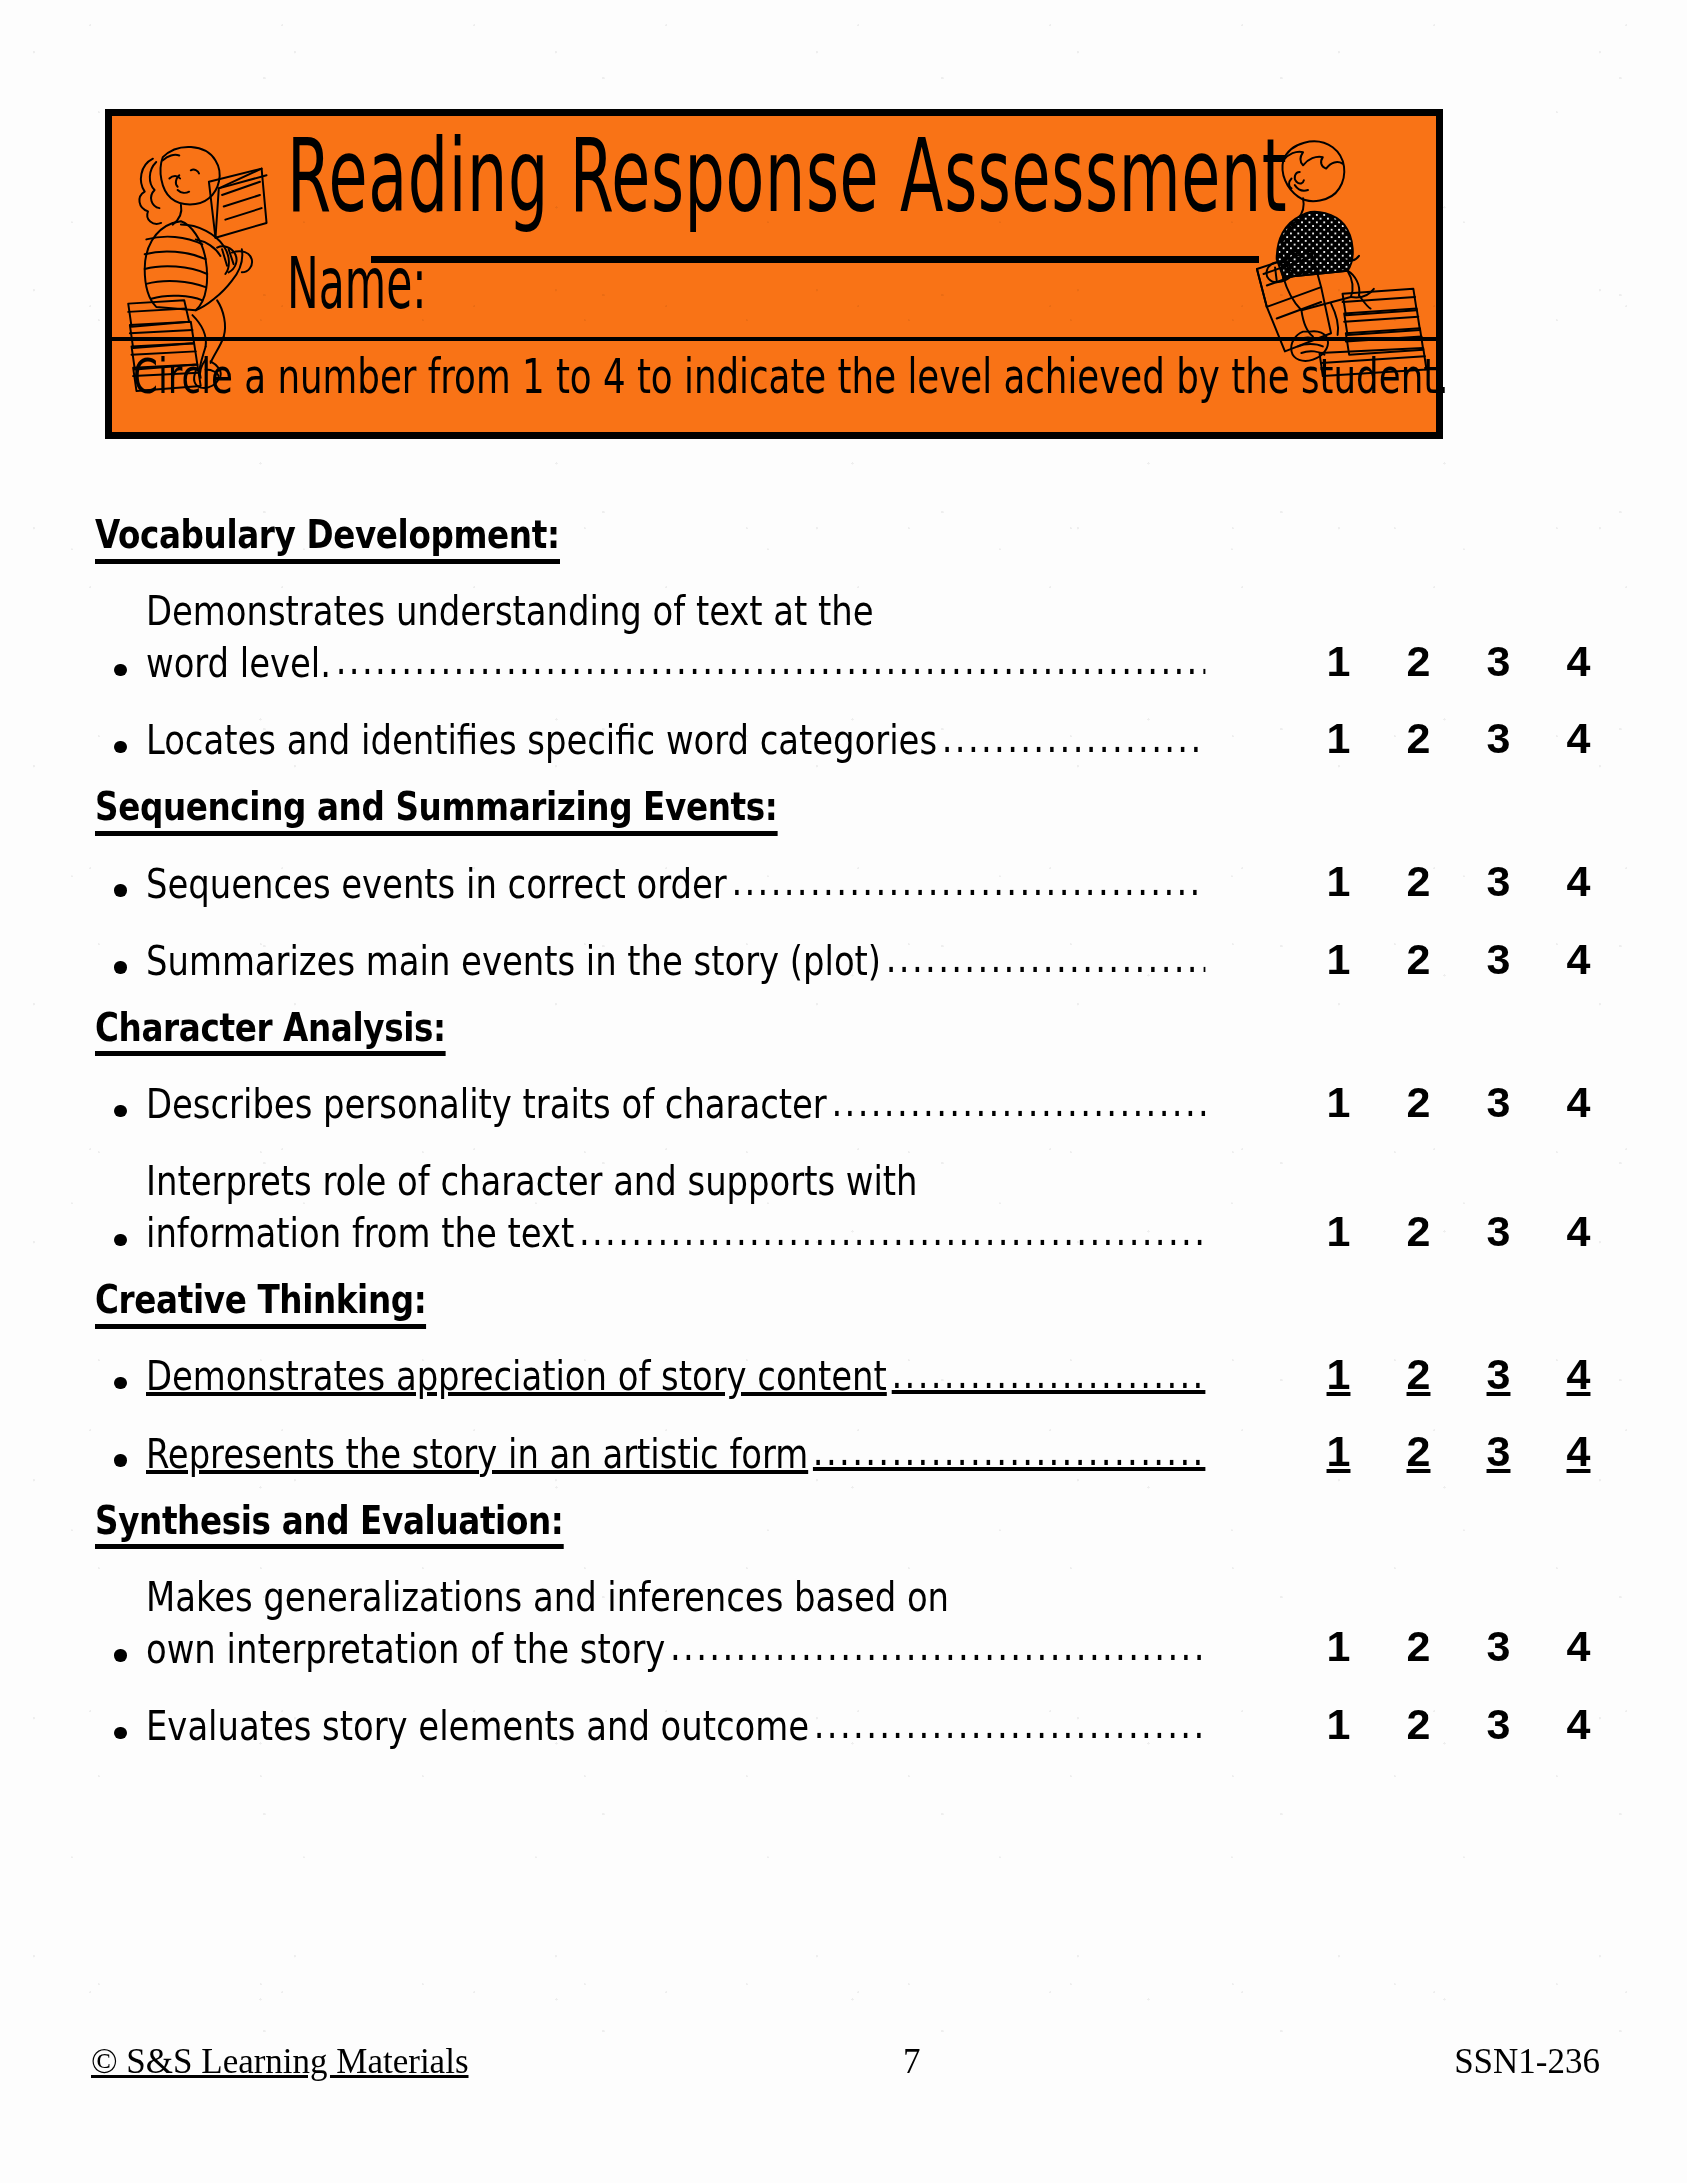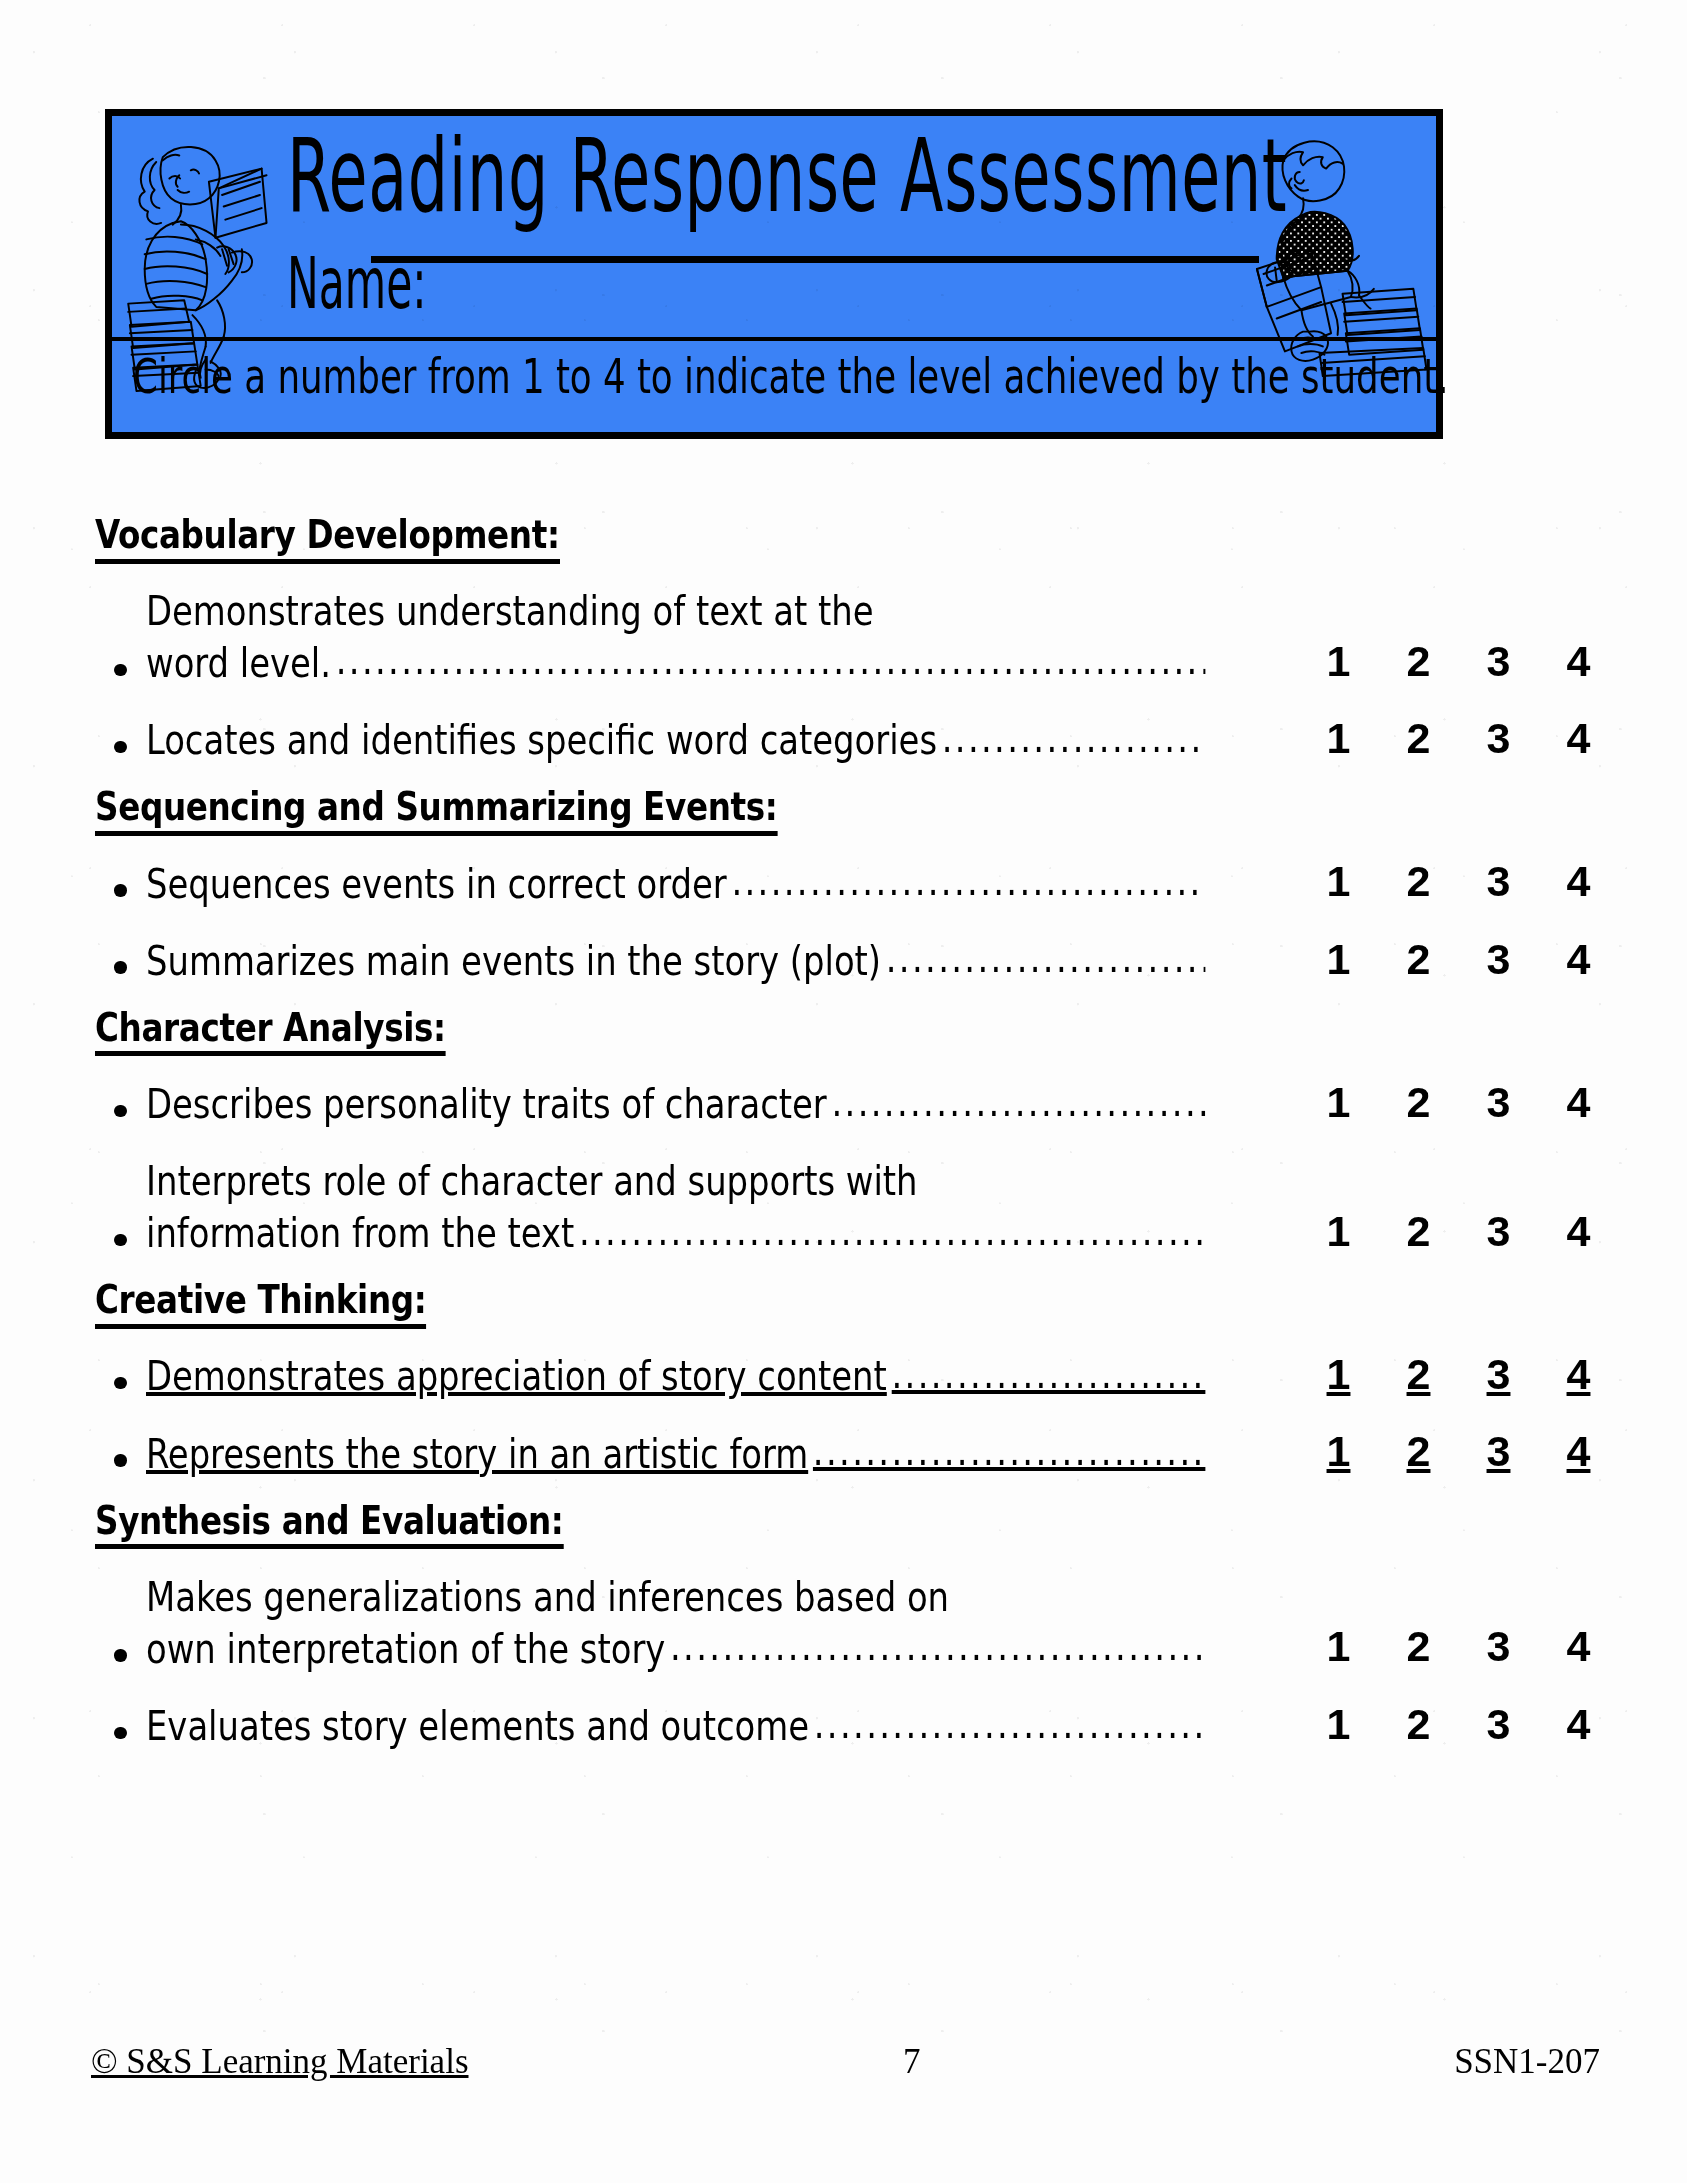--- a/index.html
+++ b/index.html
@@ -24,21 +24,21 @@
 
   
   .header-box {
     position: absolute;
     left: 105px;
     top: 109px;
     width: 1338px;
     height: 330px;
     border: 7.4px solid #000;
     box-sizing: border-box;
-    background: #3b82f6;
+    background: #f97316;
   }
   .header-inner {
     position: relative;
     width: 100%;
     height: 100%;
   }
 
   .title-text {
     position: absolute;
     left: 175px;
@@ -589,18 +589,18 @@
                 <span class="score">4</span>
               </div>
             </div>
           </div></div>
       </div>
   </div>
 
   <div class="footer">
     <span class="footer-left">© S&amp;S Learning Materials</span>
     <span class="footer-center">7</span>
-    <span class="footer-right">SSN1-207</span>
+    <span class="footer-right">SSN1-236</span>
   </div>
 
   <div class="speckle"></div>
 </div>
 
 
 </body></html>

